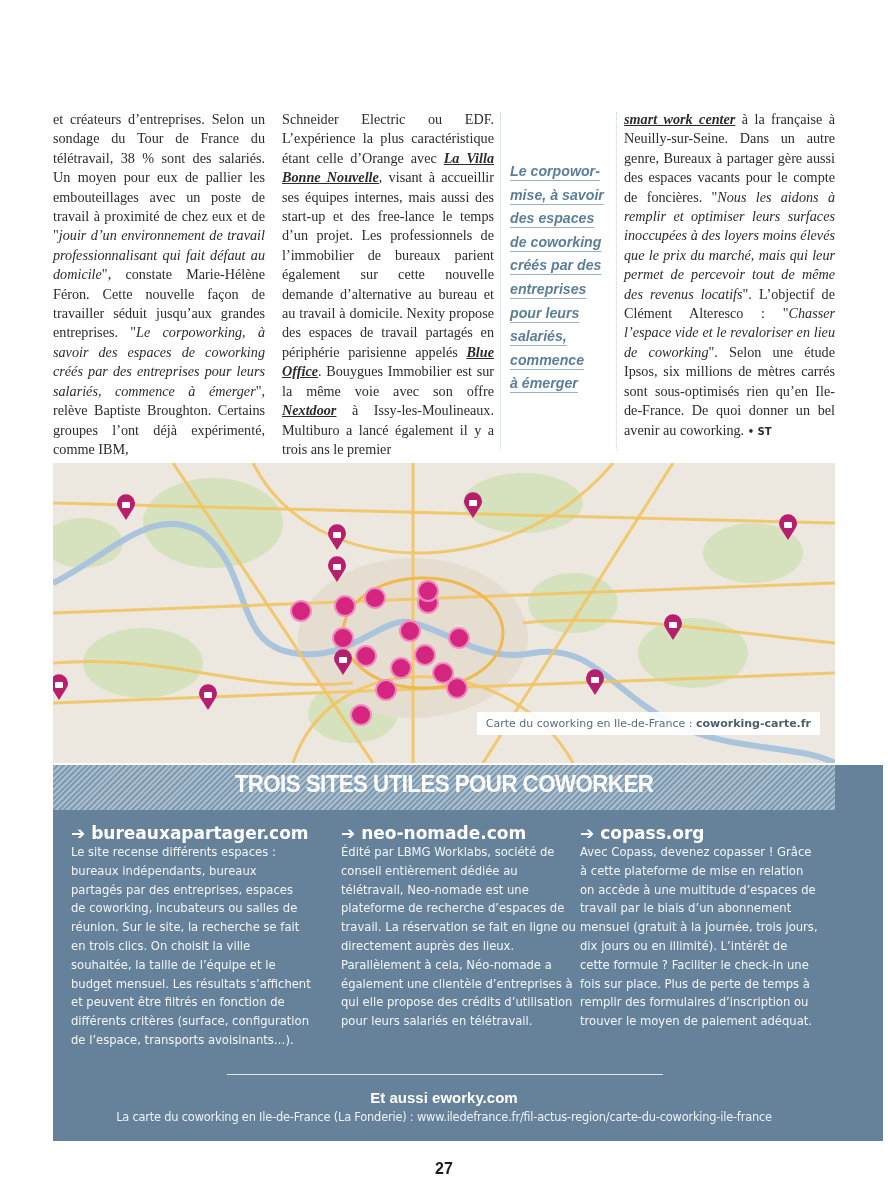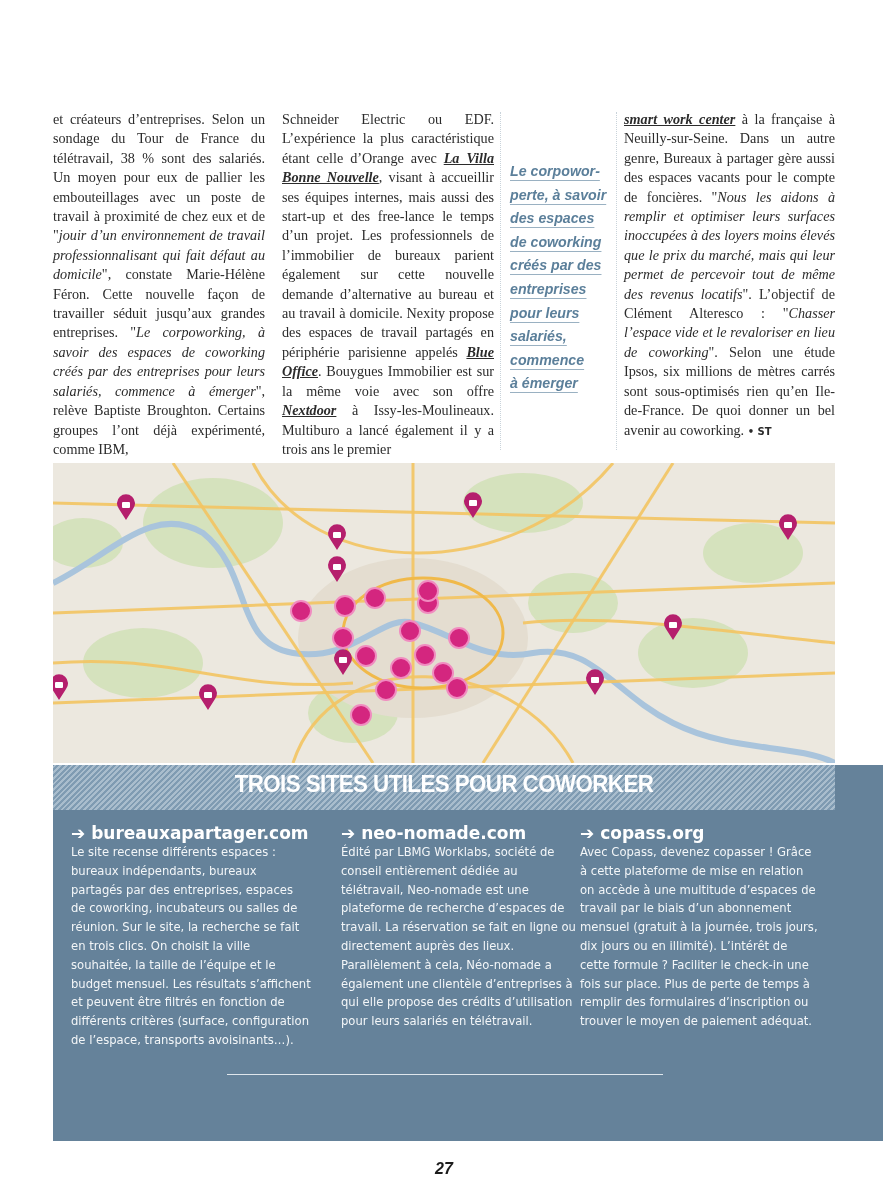--- a/index.html
+++ b/index.html
@@ -44,35 +44,35 @@
   .site h3 { margin: 0 0 1px 0; font-size: 17px; line-height: 17px; font-weight: bold; color: #ffffff; }
   .site p { margin: 0; }
   .s1 { left: 18px; } .s2 { left: 272px; margin-left: 16px; } .s3 { left: 527px; }
   .box-rule { position: absolute; left: 174px; top: 309px; width: 436px; border-top: 1px solid #dfe6ec; }
   .also { position: absolute; left: 0; top: 324px; width: 782px; text-align: center;
           font-family: "Liberation Sans", sans-serif; font-weight: bold; font-size: 15px; color: #ffffff; }
   .also-line { position: absolute; left: 0; top: 345px; width: 782px; text-align: center;
                font-family: "DejaVu Sans", sans-serif; font-size: 11.4px; color: #eef2f5; letter-spacing: -0.2px; }
 
   .page-num { position: absolute; left: 0; top: 1160px; width: 888px; text-align: center;
-              font-family: "Liberation Sans", sans-serif; font-weight: bold; font-size: 16px; color: #1c1c1c; font-style: italic; }
+              font-family: "Liberation Sans", sans-serif; font-weight: bold; font-size: 16px; color: #1c1c1c; }
 </style>
 </head>
 <body>
 
 <div class="col col1">
     <p><span>et créateurs d’entreprises. Selon un sondage du Tour de France du télétravail, 38 % sont des salariés. Un moyen pour eux de pallier les embouteillages avec un poste de travail à proximité de chez eux et de "</span><em>jouir d’un environnement de travail professionnalisant qui fait défaut au domicile</em><span>", constate Marie-Hélène Féron. Cette nouvelle façon de travailler séduit jusqu’aux grandes entreprises. "</span><em>Le corpoworking, à savoir des espaces de coworking créés par des entreprises pour leurs salariés, commence à émerger</em><span>", relève Baptiste Broughton. Certains groupes l’ont déjà expérimenté, comme IBM,</span></p>
   </div>
 <div class="col col2">
     <p><span>Schneider Electric ou EDF. L’expérience la plus caractéristique étant celle d’Orange avec </span><strong>La Villa Bonne Nouvelle</strong><span>, visant à accueillir ses équipes internes, mais aussi des start-up et des free-lance le temps d’un projet. Les professionnels de l’immobilier de bureaux parient également sur cette nouvelle demande d’alternative au bureau et au travail à domicile. Nexity propose des espaces de travail partagés en périphérie parisienne appelés </span><strong>Blue Office</strong><span>. Bouygues Immobilier est sur la même voie avec son offre </span><strong>Nextdoor</strong><span> à Issy-les-Moulineaux. Multiburo a lancé également il y a trois ans le premier</span></p>
   </div>
 
 <div class="pull-rule"></div>
 <div class="pull-rule r"></div>
-<div class="pull" id="pull"><span>Le corpowor-</span><br><span>perte, à savoir</span><br><span>des espaces</span><br><span>de coworking</span><br><span>créés par des</span><br><span>entreprises</span><br><span>pour leurs</span><br><span>salariés,</span><br><span>commence</span><br><span>à émerger</span><br></div>
+<div class="pull" id="pull"><span>Le corpowor-</span><br><span>mise, à savoir</span><br><span>des espaces</span><br><span>de coworking</span><br><span>créés par des</span><br><span>entreprises</span><br><span>pour leurs</span><br><span>salariés,</span><br><span>commence</span><br><span>à émerger</span><br></div>
 
 <div class="col col4">
   <p><span><strong>smart work center</strong><span> à la française à Neuilly-sur-Seine. Dans un autre genre, Bureaux à partager gère aussi des espaces vacants pour le compte de foncières. "</span><em>Nous les aidons à remplir et optimiser leurs surfaces inoccupées à des loyers moins élevés que le prix du marché, mais qui leur permet de percevoir tout de même des revenus locatifs</em><span>". L’objectif de Clément Alteresco : "</span><em>Chasser l’espace vide et le revaloriser en lieu de coworking</em><span>". Selon une étude Ipsos, six millions de mètres carrés sont sous-optimisés rien qu’en Ile-de-France. De quoi donner un bel avenir au coworking. </span></span><span class="sig">• ST</span></p>
 </div>
 
 <div class="map">
   <svg id="mapsvg" width="782" height="300">
       <ellipse cx="160" cy="60" rx="70" ry="45" fill="#cfe0b4" opacity="0.8"></ellipse>
       <ellipse cx="470" cy="40" rx="60" ry="30" fill="#cfe0b4" opacity="0.8"></ellipse>
       <ellipse cx="520" cy="140" rx="45" ry="30" fill="#cfe0b4" opacity="0.8"></ellipse>
@@ -123,35 +123,40 @@
       <rect x="616" y="159" width="8" height="6" fill="#ffffff" rx="1"></rect>
       <path d="M542,232 L535,221 A9,9 0 1,1 549,221 Z" fill="#b51f6d"></path>
       <rect x="538" y="214" width="8" height="6" fill="#ffffff" rx="1"></rect>
       <path d="M155,247 L148,236 A9,9 0 1,1 162,236 Z" fill="#b51f6d"></path>
       <rect x="151" y="229" width="8" height="6" fill="#ffffff" rx="1"></rect>
       <path d="M6,237 L-1,226 A9,9 0 1,1 13,226 Z" fill="#b51f6d"></path>
       <rect x="2" y="219" width="8" height="6" fill="#ffffff" rx="1"></rect>
       <path d="M290,212 L283,201 A9,9 0 1,1 297,201 Z" fill="#b51f6d"></path>
       <rect x="286" y="194" width="8" height="6" fill="#ffffff" rx="1"></rect>
     </svg>
+  <div class="map-caption">
+    <span>Carte du coworking en Ile-de-France : </span><b>coworking-carte.fr</b>
+  </div>
 </div>
 
 <div class="box">
   <div class="box-banner"></div>
   <div class="box-title">TROIS SITES UTILES POUR COWORKER</div>
 
   <div class="site s1">
     <h3><span>➔</span> <span>bureauxapartager.com</span></h3>
     <p>Le site recense différents espaces : bureaux indépendants, bureaux partagés par des entreprises, espaces de coworking, incubateurs ou salles de réunion. Sur le site, la recherche se fait en trois clics. On choisit la ville souhaitée, la taille de l’équipe et le budget mensuel. Les résultats s’affichent et peuvent être filtrés en fonction de différents critères (surface, configuration de l’espace, transports avoisinants…).</p>
   </div>
   <div class="site s2">
     <h3><span>➔</span> <span>neo-nomade.com</span></h3>
     <p>Édité par LBMG Worklabs, société de conseil entièrement dédiée au télétravail, Neo-nomade est une plateforme de recherche d’espaces de travail. La réservation se fait en ligne ou directement auprès des lieux. Parallèlement à cela, Néo-nomade a également une clientèle d’entreprises à qui elle propose des crédits d’utilisation pour leurs salariés en télétravail.</p>
   </div>
   <div class="site s3">
     <h3><span>➔</span> <span>copass.org</span></h3>
     <p>Avec Copass, devenez copasser ! Grâce à cette plateforme de mise en relation on accède à une multitude d’espaces de travail par le biais d’un abonnement mensuel (gratuit à la journée, trois jours, dix jours ou en illimité). L’intérêt de cette formule ? Faciliter le check-in une fois sur place. Plus de perte de temps à remplir des formulaires d’inscription ou trouver le moyen de paiement adéquat.</p>
   </div>
 
   <div class="box-rule"></div>
+  <div class="also">Et aussi eworky.com</div>
+  <div class="also-line">La carte du coworking en Ile-de-France (La Fonderie) : www.iledefrance.fr/fil-actus-region/carte-du-coworking-ile-france</div>
 </div>
 
 <div class="page-num">27</div>
 
 </body></html>

